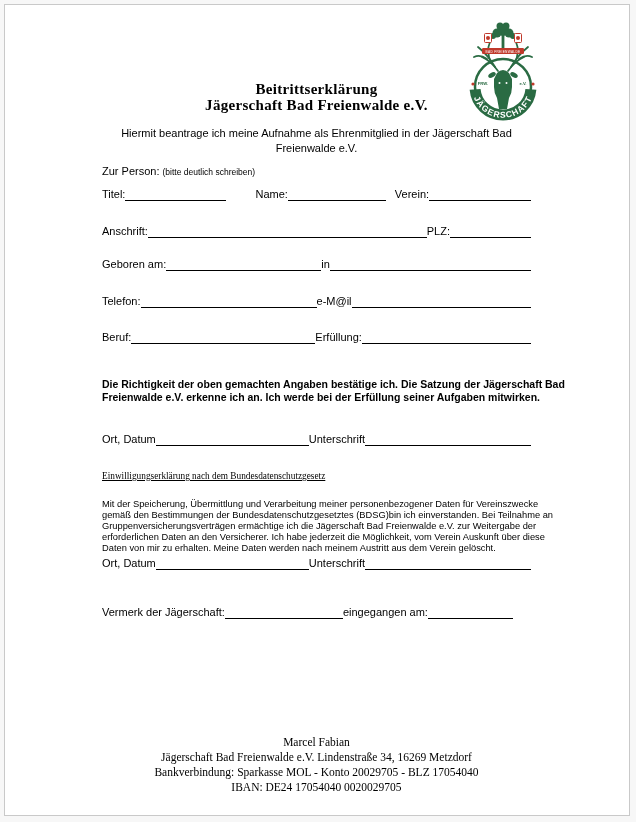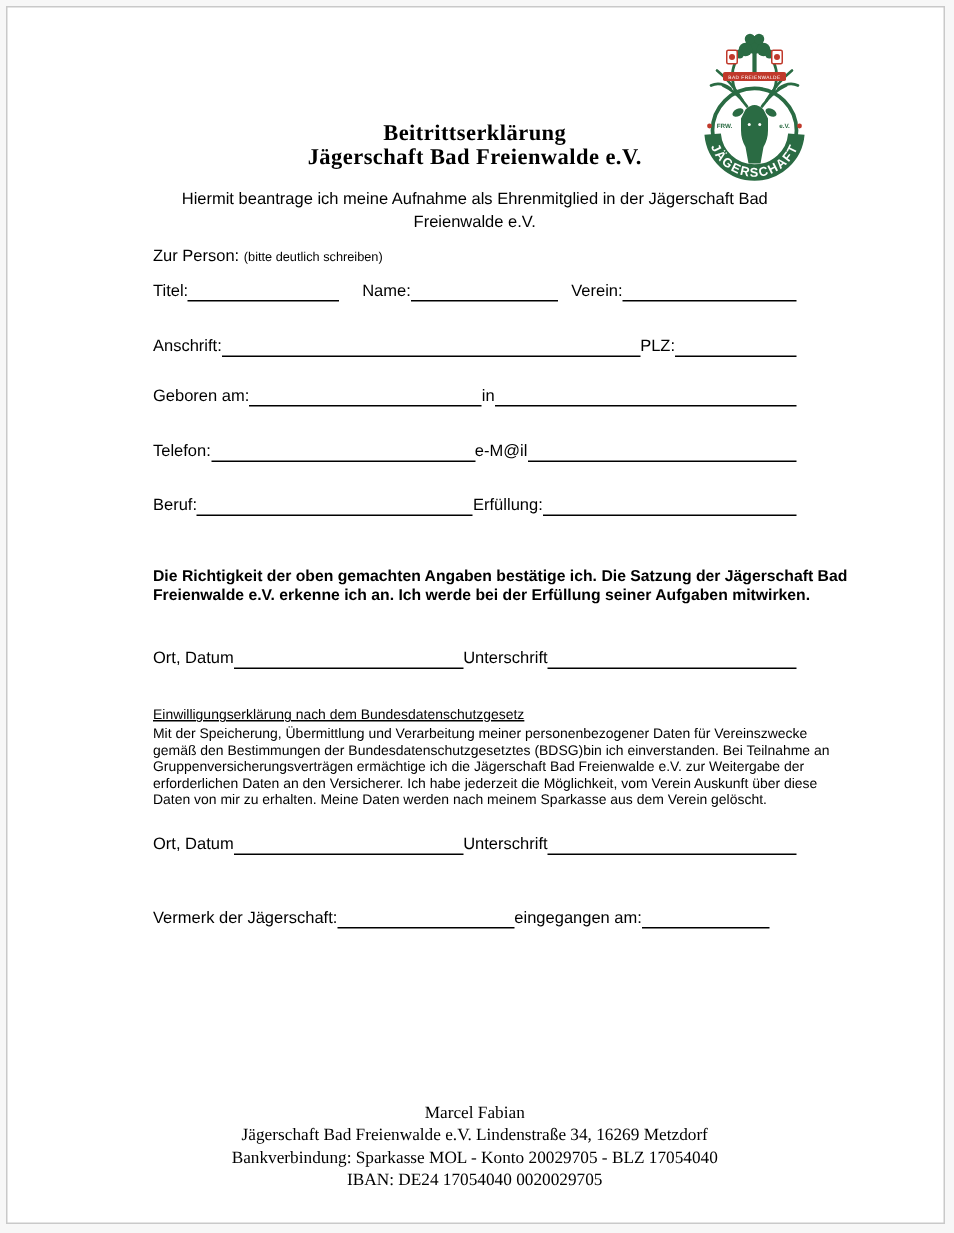--- a/index.html
+++ b/index.html
@@ -44,21 +44,21 @@
     border-bottom: 1px solid #000;
     height: 13px; flex-shrink: 0;
   }
   .fill.grow { flex-grow: 1; flex-shrink: 1; }
 
   .decl-block {
     top: 373px; font-size: 10.5px; font-weight: bold;
     line-height: 13px; white-space: nowrap;
   }
   .privacy-block { top: 466px; font-size: 9.3px; line-height: 11px; white-space: nowrap; }
-  .privacy-heading { text-decoration: underline; margin-bottom: 2px; }
+  .privacy-heading { text-decoration: underline; margin-bottom: 17px; font-family: Liberation Serif, serif; }
 
   .footer-block {
     top: 730px; text-align: center;
     font-family: "Liberation Serif", serif;
     font-size: 11.5px; line-height: 15px;
   }
 
   .logo-box { left: 456px; top: 16px; width: 84px; height: 106px; }
 </style>
 </head>
@@ -138,21 +138,21 @@
   </div>
 
   <div class="abs col section-heading">
     <span>Zur Person:</span>
     <span class="hint">(bitte deutlich schreiben)</span>
   </div>
 
   <div class="abs col frow" style="top:181px">
     <span class="lbl">Titel:</span>
     <span class="fill" style="width:101px"></span>
-    <span class="lbl" style="margin-left:15px">Name:</span>
+    <span class="lbl" style="margin-left:29px">Name:</span>
     <span class="fill" style="width:98px"></span>
     <span class="lbl" style="margin-left:9px">Verein:</span>
     <span class="fill grow"></span>
   </div>
 
   <div class="abs col frow" style="top:218px">
     <span class="lbl">Anschrift:</span>
     <span class="fill grow"></span>
     <span class="lbl">PLZ:</span>
     <span class="fill" style="width:81px"></span>
@@ -190,21 +190,21 @@
     <span class="lbl">Unterschrift</span>
     <span class="fill grow"></span>
   </div>
 
   <div class="abs col privacy-block">
     <div class="privacy-heading">Einwilligungserklärung nach dem Bundesdatenschutzgesetz</div>
     <div>Mit der Speicherung, Übermittlung und Verarbeitung meiner personenbezogener Daten für Vereinszwecke</div>
     <div>gemäß den Bestimmungen der Bundesdatenschutzgesetztes (BDSG)bin ich einverstanden. Bei Teilnahme an</div>
     <div>Gruppenversicherungsverträgen ermächtige ich die Jägerschaft Bad Freienwalde e.V. zur Weitergabe der</div>
     <div>erforderlichen Daten an den Versicherer. Ich habe jederzeit die Möglichkeit, vom Verein Auskunft über diese</div>
-    <div>Daten von mir zu erhalten. Meine Daten werden nach meinem Sparkasse aus dem Verein gelöscht.</div>
+    <div>Daten von mir zu erhalten. Meine Daten werden nach meinem Austritt aus dem Verein gelöscht.</div>
   </div>
 
   <div class="abs col frow" style="top:550px">
     <span class="lbl">Ort, Datum</span>
     <span class="fill" style="width:153px"></span>
     <span class="lbl">Unterschrift</span>
     <span class="fill grow"></span>
   </div>
 
   <div class="abs col frow" style="top:599px">

